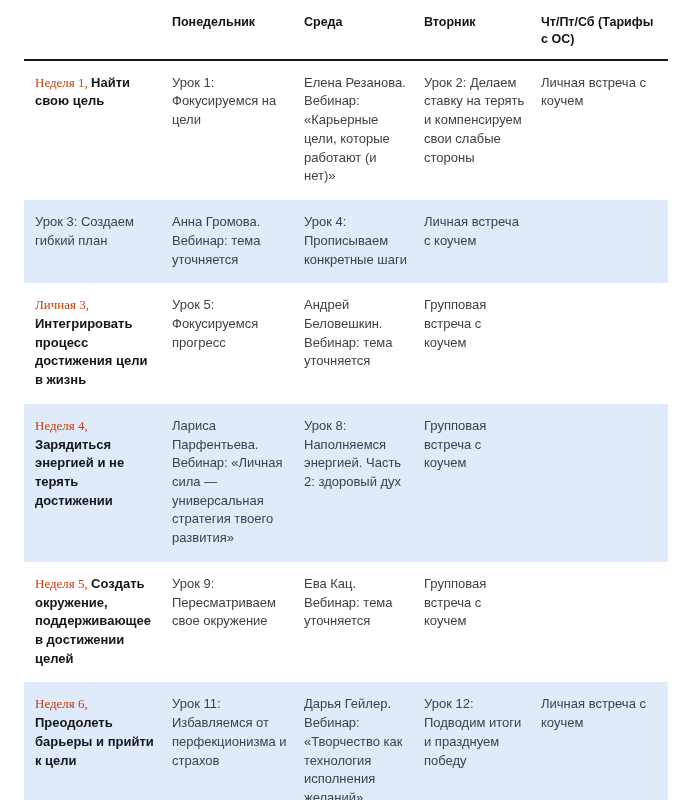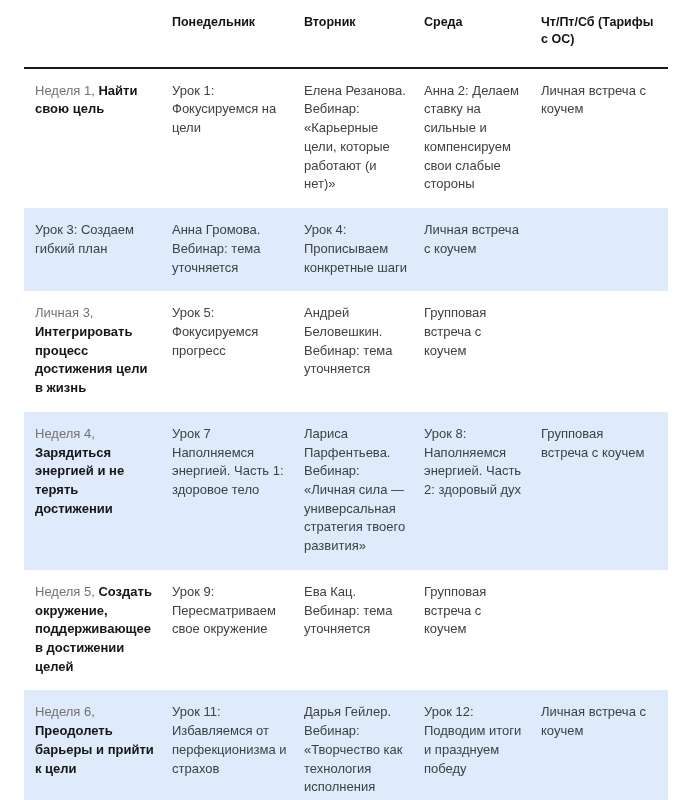--- a/index.html
+++ b/index.html
@@ -20,21 +20,21 @@
     margin-top: 0;
   }
   .grid-row {
     display: grid;
     grid-template-columns: 137px 132px 120px 117px 127px;
     padding-left: 11px;
     box-sizing: border-box;
   }
   .header-row {
     padding-top: 14px;
-    padding-bottom: 19px;
+    padding-bottom: 11px;
   }
   .hcell {
     font-size: 12.5px;
     font-weight: bold;
     color: #121417;
     line-height: 1.35;
     padding-right: 14px;
   }
   .divider {
     height: 2px;
@@ -52,64 +52,64 @@
     line-height: 1.44;
     color: #3d4247;
     padding: 13px 15px 14px 0;
     word-wrap: break-word;
   }
   .week-goal {
     font-weight: bold;
     color: #14161a;
   }
   .week-prefix {
-    color: #737373;
+    color: #c2410c;
+    font-family: Liberation Serif, serif;
   }
 </style>
 </head>
 <body>
 
 <div class="page">
   <div class="table">
 
     <div class="grid-row header-row">
       <div class="hcell"></div>
       <div class="hcell">Понедельник</div>
+      <div class="hcell">Среда</div>
       <div class="hcell">Вторник</div>
-      <div class="hcell">Среда</div>
       <div class="hcell">Чт/Пт/Сб (Тарифы с ОС)</div>
     </div>
 
     <div class="divider"></div>
 
     <div class="grid-row body-row">
       <div class="cell"><span class="week-prefix">Неделя 1, </span><span class="week-goal">Найти свою цель</span></div>
       <div class="cell">Урок 1: Фокусируемся на цели</div>
       <div class="cell">Елена Резанова. Вебинар: «Карьерные цели, которые работают (и нет)»</div>
-      <div class="cell">Анна 2: Делаем ставку на сильные и компенсируем свои слабые стороны</div>
+      <div class="cell">Урок 2: Делаем ставку на терять и компенсируем свои слабые стороны</div>
       <div class="cell">Личная встреча с коучем</div>
     </div>
 
     <div class="grid-row body-row highlight">
       <div class="cell">Урок 3: Создаем гибкий план</div>
       <div class="cell">Анна Громова. Вебинар: тема уточняется</div>
       <div class="cell">Урок 4: Прописываем конкретные шаги</div>
       <div class="cell">Личная встреча с коучем</div>
     </div>
 
     <div class="grid-row body-row">
       <div class="cell"><span class="week-prefix">Личная 3, </span><span class="week-goal">Интегрировать процесс достижения цели в жизнь</span></div>
       <div class="cell">Урок 5: Фокусируемся прогресс</div>
       <div class="cell">Андрей Беловешкин. Вебинар: тема уточняется</div>
       <div class="cell">Групповая встреча с коучем</div>
     </div>
 
     <div class="grid-row body-row highlight">
       <div class="cell"><span class="week-prefix">Неделя 4, </span><span class="week-goal">Зарядиться энергией и не терять достижении</span></div>
-      <div class="cell">Урок 7 Наполняемся энергией. Часть 1: здоровое тело</div>
       <div class="cell">Лариса Парфентьева. Вебинар: «Личная сила — универсальная стратегия твоего развития»</div>
       <div class="cell">Урок 8: Наполняемся энергией. Часть 2: здоровый дух</div>
       <div class="cell">Групповая встреча с коучем</div>
     </div>
 
     <div class="grid-row body-row">
       <div class="cell"><span class="week-prefix">Неделя 5, </span><span class="week-goal">Создать окружение, поддерживающее в достижении целей</span></div>
       <div class="cell">Урок 9: Пересматриваем свое окружение</div>
       <div class="cell">Ева Кац. Вебинар: тема уточняется</div>
       <div class="cell">Групповая встреча с коучем</div>

